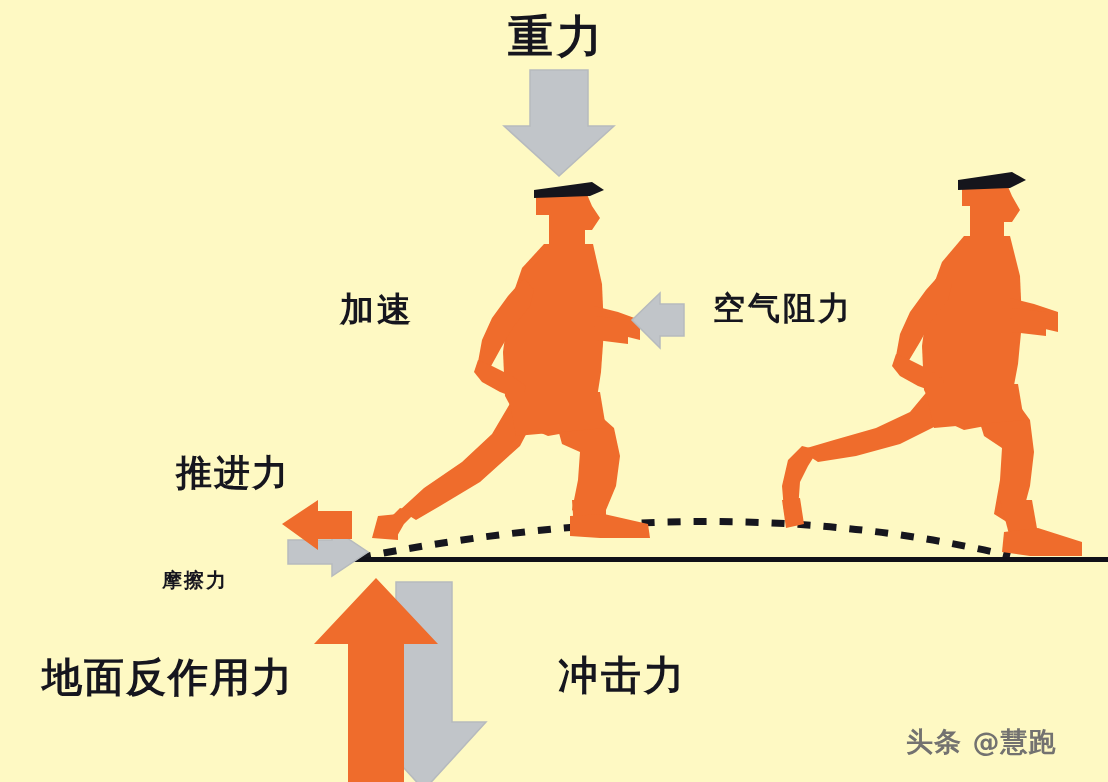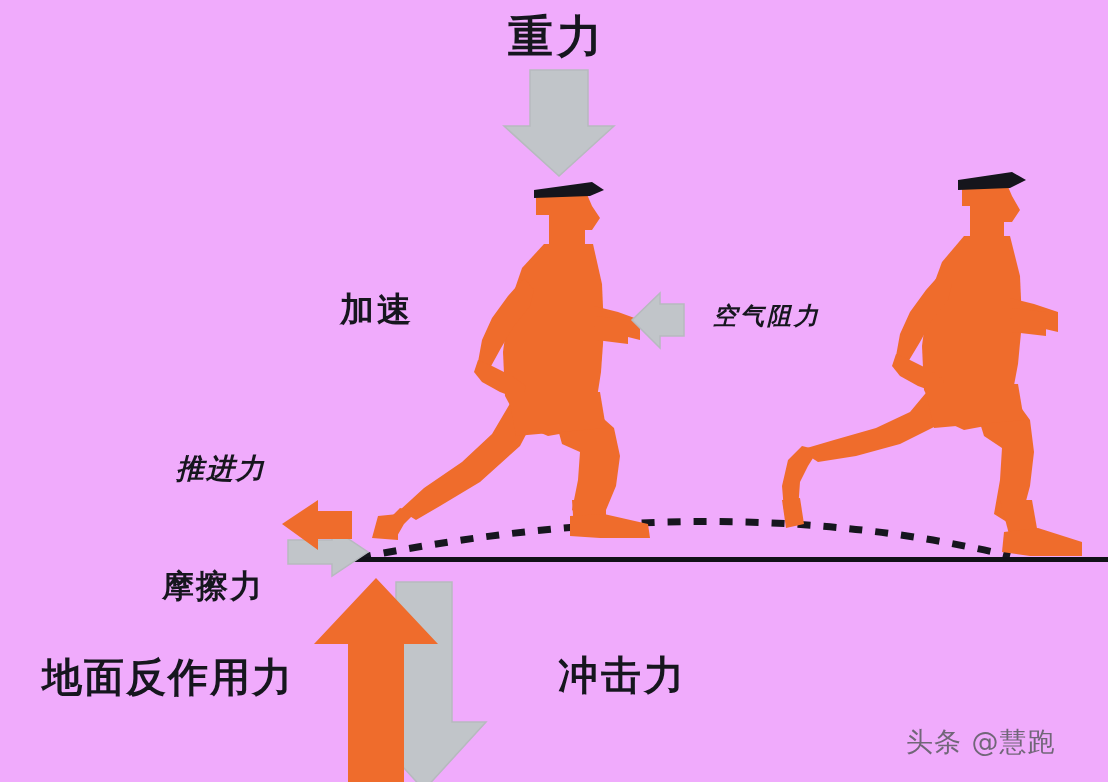--- a/index.html
+++ b/index.html
@@ -7,21 +7,21 @@
     padding: 0;
     background: #ffffff;
   }
   body {
     font-family: "DejaVu Sans", "Liberation Sans", sans-serif;
   }
   #stage {
     position: relative;
     width: 1108px;
     height: 782px;
-    background: #f0abfc;
+    background: #fef9c3;
     overflow: hidden;
   }
   #stage svg.layer {
     position: absolute;
     left: 0;
     top: 0;
     width: 1108px;
     height: 782px;
     overflow: visible;
   }
@@ -29,31 +29,31 @@
     position: absolute;
     color: #16161e;
     font-weight: 700;
     white-space: nowrap;
     letter-spacing: 2px;
     line-height: 1;
     font-family: "DejaVu Sans", "Liberation Sans", sans-serif;
   }
   #lbl-gravity      { left: 508px; top: 14px;  font-size: 45px; letter-spacing: 4px; }
   #lbl-accel        { left: 332px; top: 292px; font-size: 34px; letter-spacing: 3px; margin-left: 8px; }
-  #lbl-airdrag      { left: 713px; top: 304px; font-size: 24px; letter-spacing: 3px; font-style: italic; }
-  #lbl-propulsion   { left: 176px; top: 455px; font-size: 28px; letter-spacing: 2px; font-style: italic; }
-  #lbl-friction     { left: 162px; top: 570px; font-size: 32px; letter-spacing: 2px; text-align: center; }
+  #lbl-airdrag      { left: 713px; top: 292px; font-size: 32px; letter-spacing: 3px; }
+  #lbl-propulsion   { left: 176px; top: 455px; font-size: 36px; letter-spacing: 2px; }
+  #lbl-friction     { left: 162px; top: 570px; font-size: 20px; letter-spacing: 2px; text-align: center; }
   #lbl-grf          { left: 42px;  top: 657px; font-size: 40px; letter-spacing: 2px; }
   #lbl-impact       { left: 558px; top: 655px; font-size: 40px; letter-spacing: 3px; }
   #watermark {
     position: absolute;
     left: 906px;
     top: 724px;
     font-size: 27px;
-    font-weight: 400;
+    font-weight: 700;
     color: #5b5b62;
     opacity: 0.85;
     letter-spacing: 1px;
     white-space: nowrap;
     font-family: "DejaVu Sans", "Liberation Sans", sans-serif;
   }
 </style>
 </head>
 <body>
 

